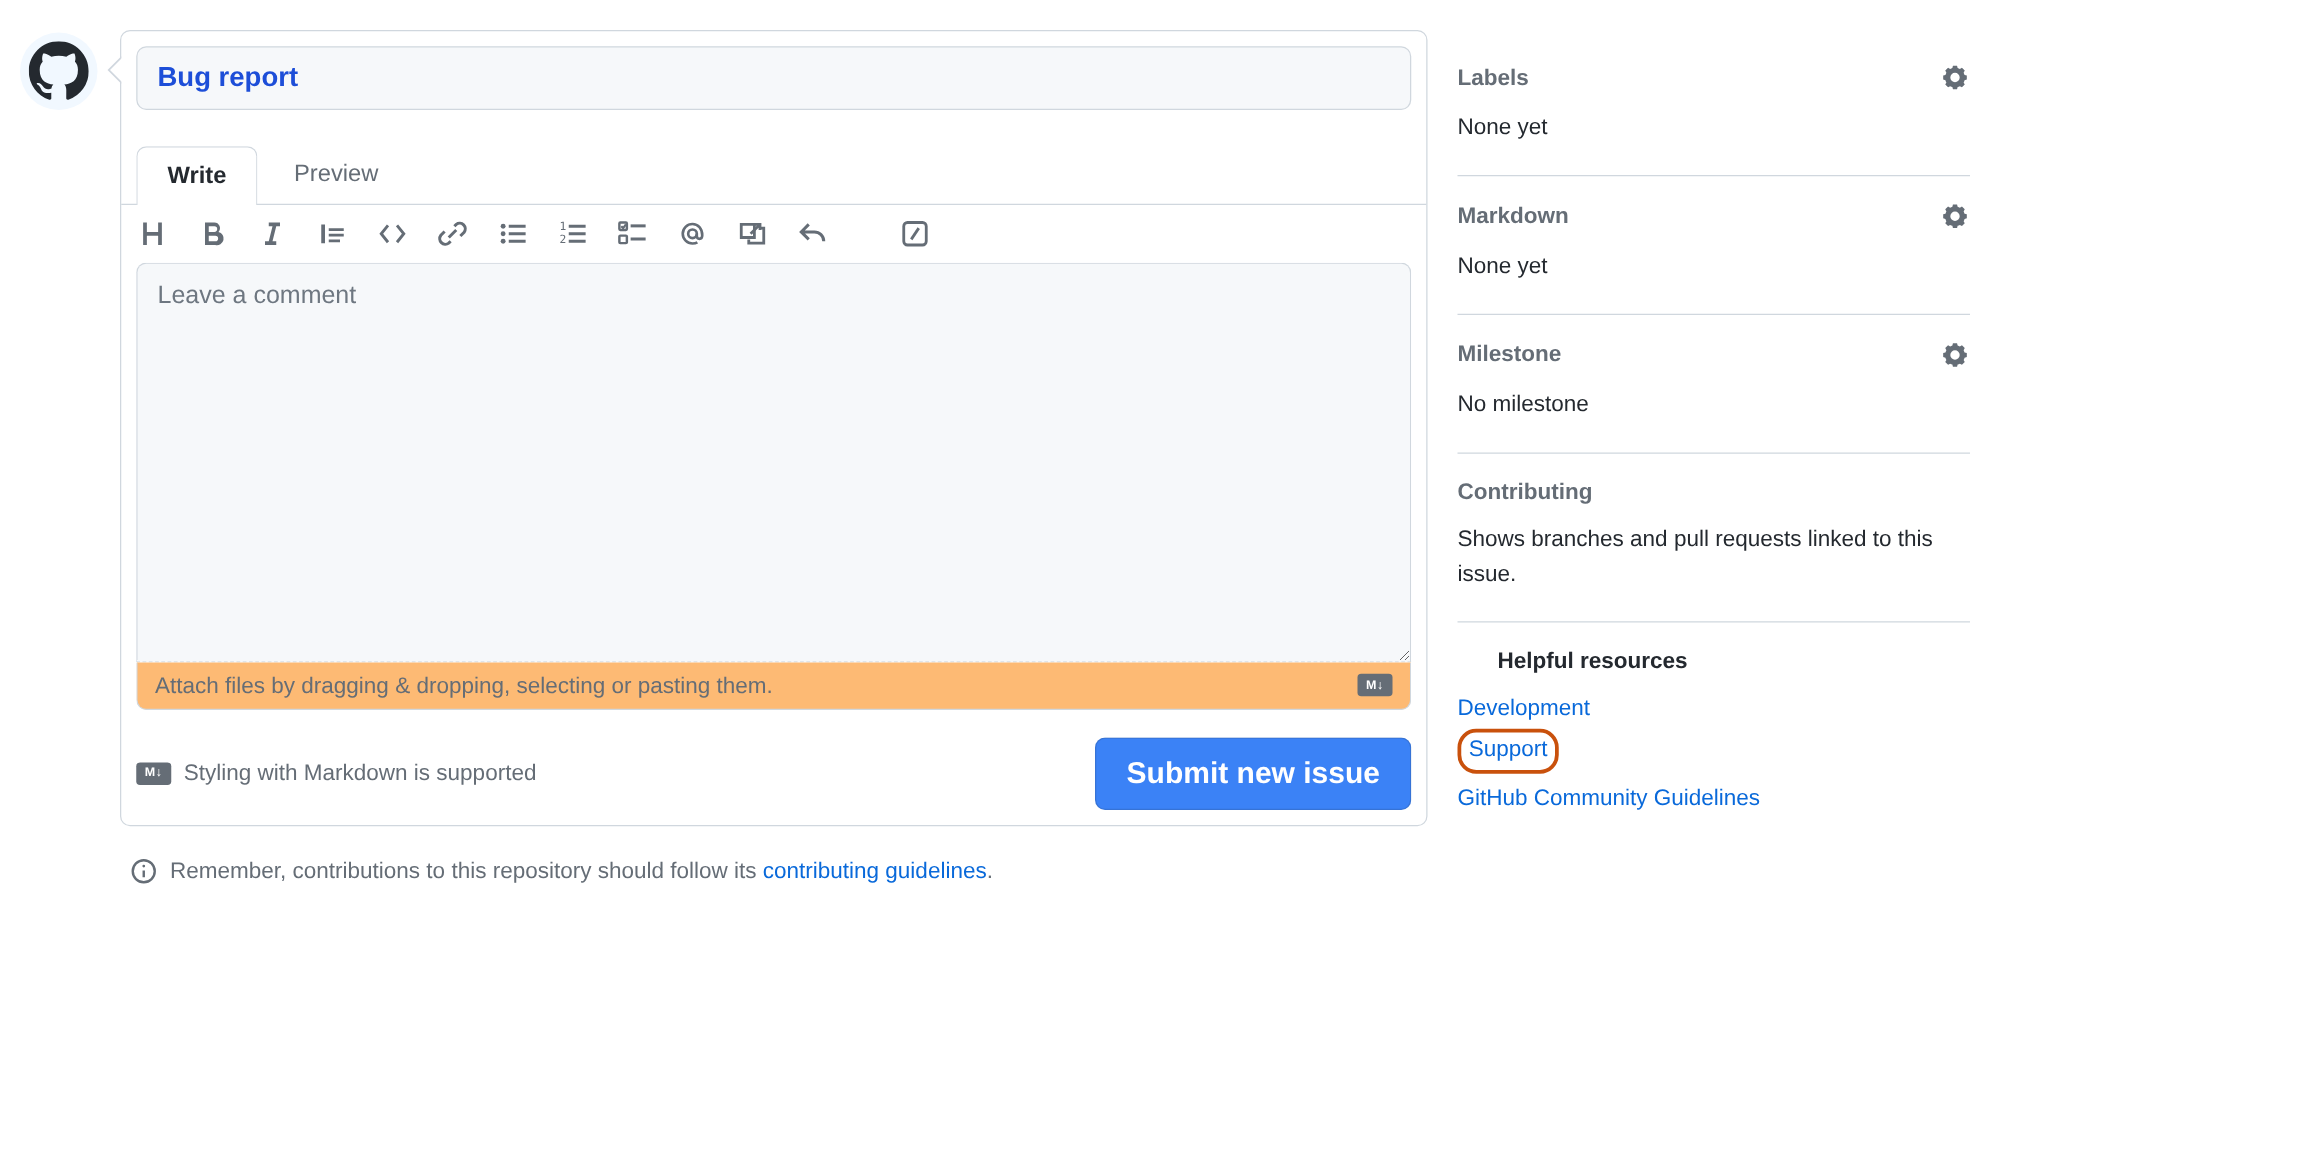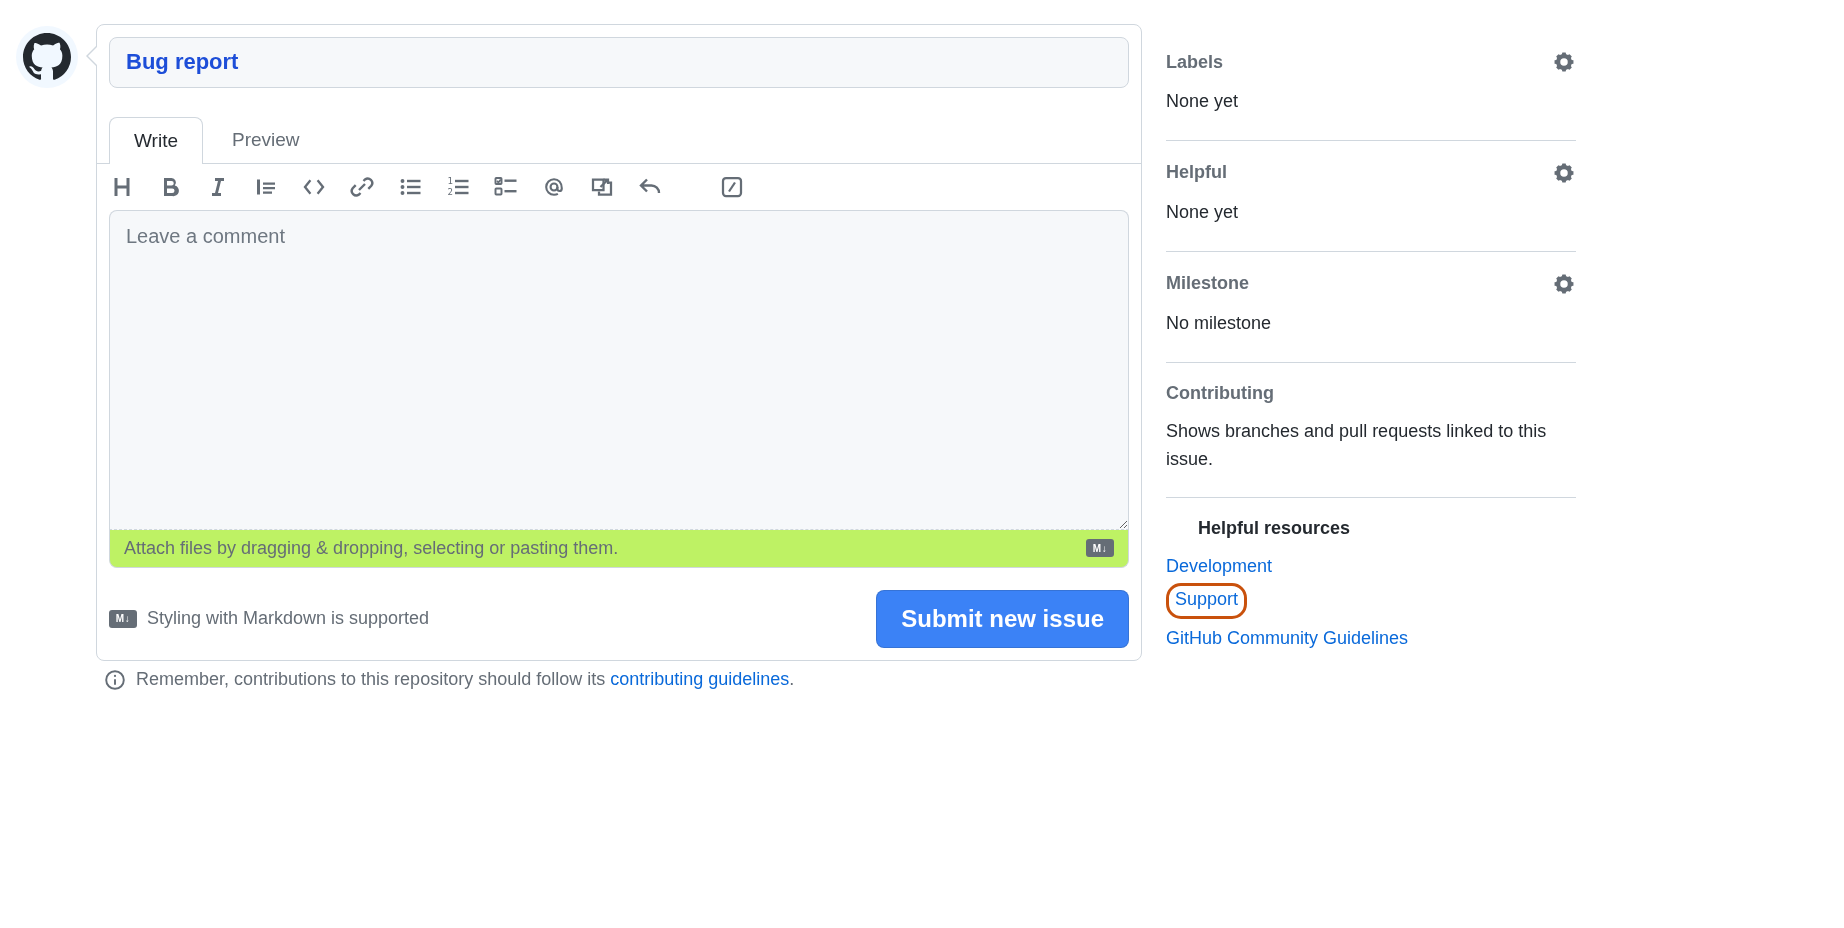--- a/index.html
+++ b/index.html
@@ -85,21 +85,21 @@
     border: 1px solid transparent;
     border-bottom: none;
     border-top-left-radius: 8px;
     border-top-right-radius: 8px;
     background: transparent;
     cursor: pointer;
     position: relative;
   }
   .tab.active {
     color: #24292f;
-    font-weight: 400;
+    font-weight: 700;
     border-color: #d0d7de;
     background: #ffffff;
     top: 1px;
   }
   .toolbar {
     display: flex;
     align-items: center;
     padding: 10px 12px;
     gap: 22px;
   }
@@ -138,21 +138,21 @@
     border: 1px solid #d0d7de;
     border-top: none;
     border-bottom-left-radius: 8px;
     border-bottom-right-radius: 8px;
     padding: 8px 14px;
     display: flex;
     align-items: center;
     justify-content: space-between;
     font-size: 18px;
     color: #656d76;
-    background: #bef264;
+    background: #fdba74;
   }
   .md-badge {
     display: inline-flex;
     align-items: center;
     justify-content: center;
     width: 28px;
     height: 18px;
     border-radius: 3px;
     background: #656d76;
     color: #fff;
@@ -177,21 +177,21 @@
     background: #3b82f6;
     color: #ffffff;
     border: 1px solid rgba(27,31,36,0.15);
     font-size: 24px;
     font-weight: 700;
     padding: 14px 24px;
     border-radius: 8px;
     cursor: pointer;
   }
   .reminder {
-    margin-top: 8px;
+    margin-top: 25px;
     display: flex;
     align-items: center;
     gap: 10px;
     font-size: 18px;
     color: #656d76;
     padding-left: 8px;
   }
   .reminder a, .link { color: #0969da; text-decoration: none; cursor: pointer; }
   .reminder .info-icon { width: 22px; height: 22px; }
 
@@ -378,21 +378,21 @@
           <svg viewBox="0 0 16 16" fill="currentColor">
               <path d="M8 5.5A2.5 2.5 0 108 10.5 2.5 2.5 0 008 5.5zm6.3 3.6l-1.2.3a5.3 5.3 0 01-.5 1.2l.6 1.1-1.5 1.5-1.1-.6a5.3 5.3 0 01-1.2.5l-.3 1.2H6.9l-.3-1.2a5.3 5.3 0 01-1.2-.5l-1.1.6-1.5-1.5.6-1.1a5.3 5.3 0 01-.5-1.2l-1.2-.3V6.9l1.2-.3c.1-.4.3-.8.5-1.2l-.6-1.1 1.5-1.5 1.1.6c.4-.2.8-.4 1.2-.5l.3-1.2h2.2l.3 1.2c.4.1.8.3 1.2.5l1.1-.6 1.5 1.5-.6 1.1c.2.4.4.8.5 1.2l1.2.3z"></path>
             </svg>
         </span>
       </div>
       <div class="sb-body">None yet</div>
     </div>
 
     <div class="sb-section">
       <div class="sb-head">
-        <span>Helpful</span>
+        <span>Markdown</span>
         <span class="gear">
           <svg viewBox="0 0 16 16" fill="currentColor">
               <path d="M8 5.5A2.5 2.5 0 108 10.5 2.5 2.5 0 008 5.5zm6.3 3.6l-1.2.3a5.3 5.3 0 01-.5 1.2l.6 1.1-1.5 1.5-1.1-.6a5.3 5.3 0 01-1.2.5l-.3 1.2H6.9l-.3-1.2a5.3 5.3 0 01-1.2-.5l-1.1.6-1.5-1.5.6-1.1a5.3 5.3 0 01-.5-1.2l-1.2-.3V6.9l1.2-.3c.1-.4.3-.8.5-1.2l-.6-1.1 1.5-1.5 1.1.6c.4-.2.8-.4 1.2-.5l.3-1.2h2.2l.3 1.2c.4.1.8.3 1.2.5l1.1-.6 1.5 1.5-.6 1.1c.2.4.4.8.5 1.2l1.2.3z"></path>
             </svg>
         </span>
       </div>
       <div class="sb-body">None yet</div>
     </div>
 
     <div class="sb-section">

